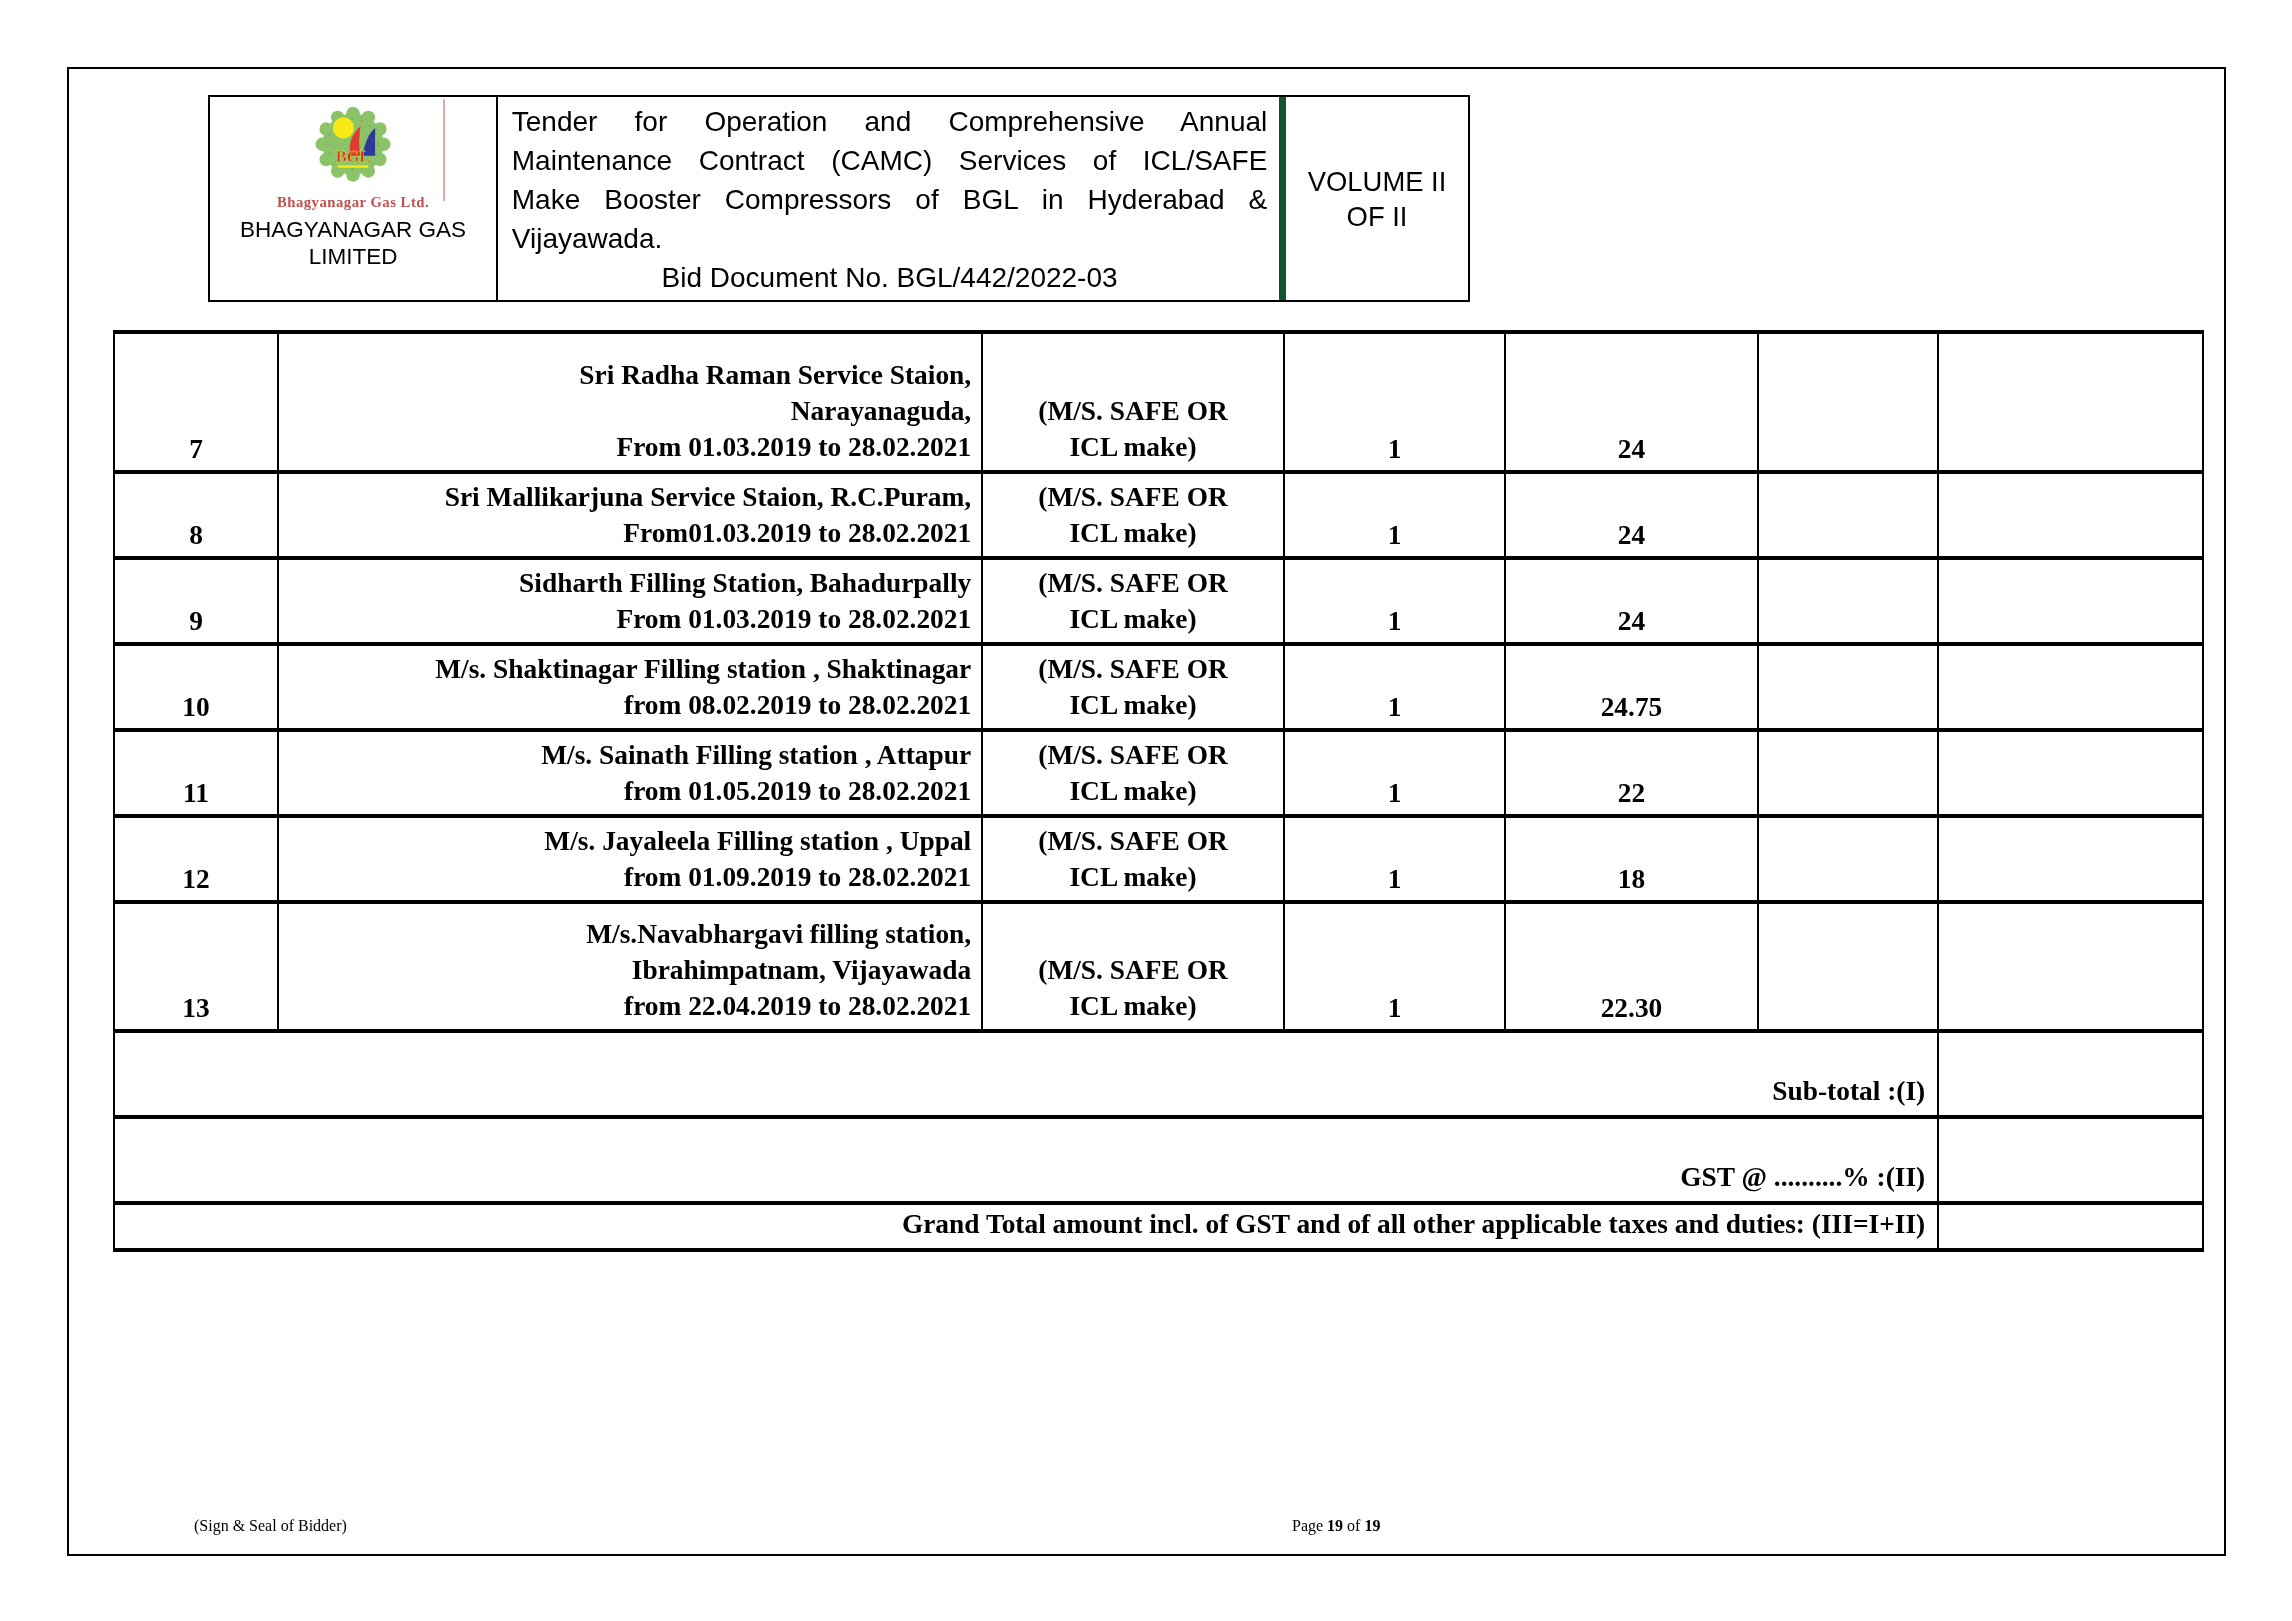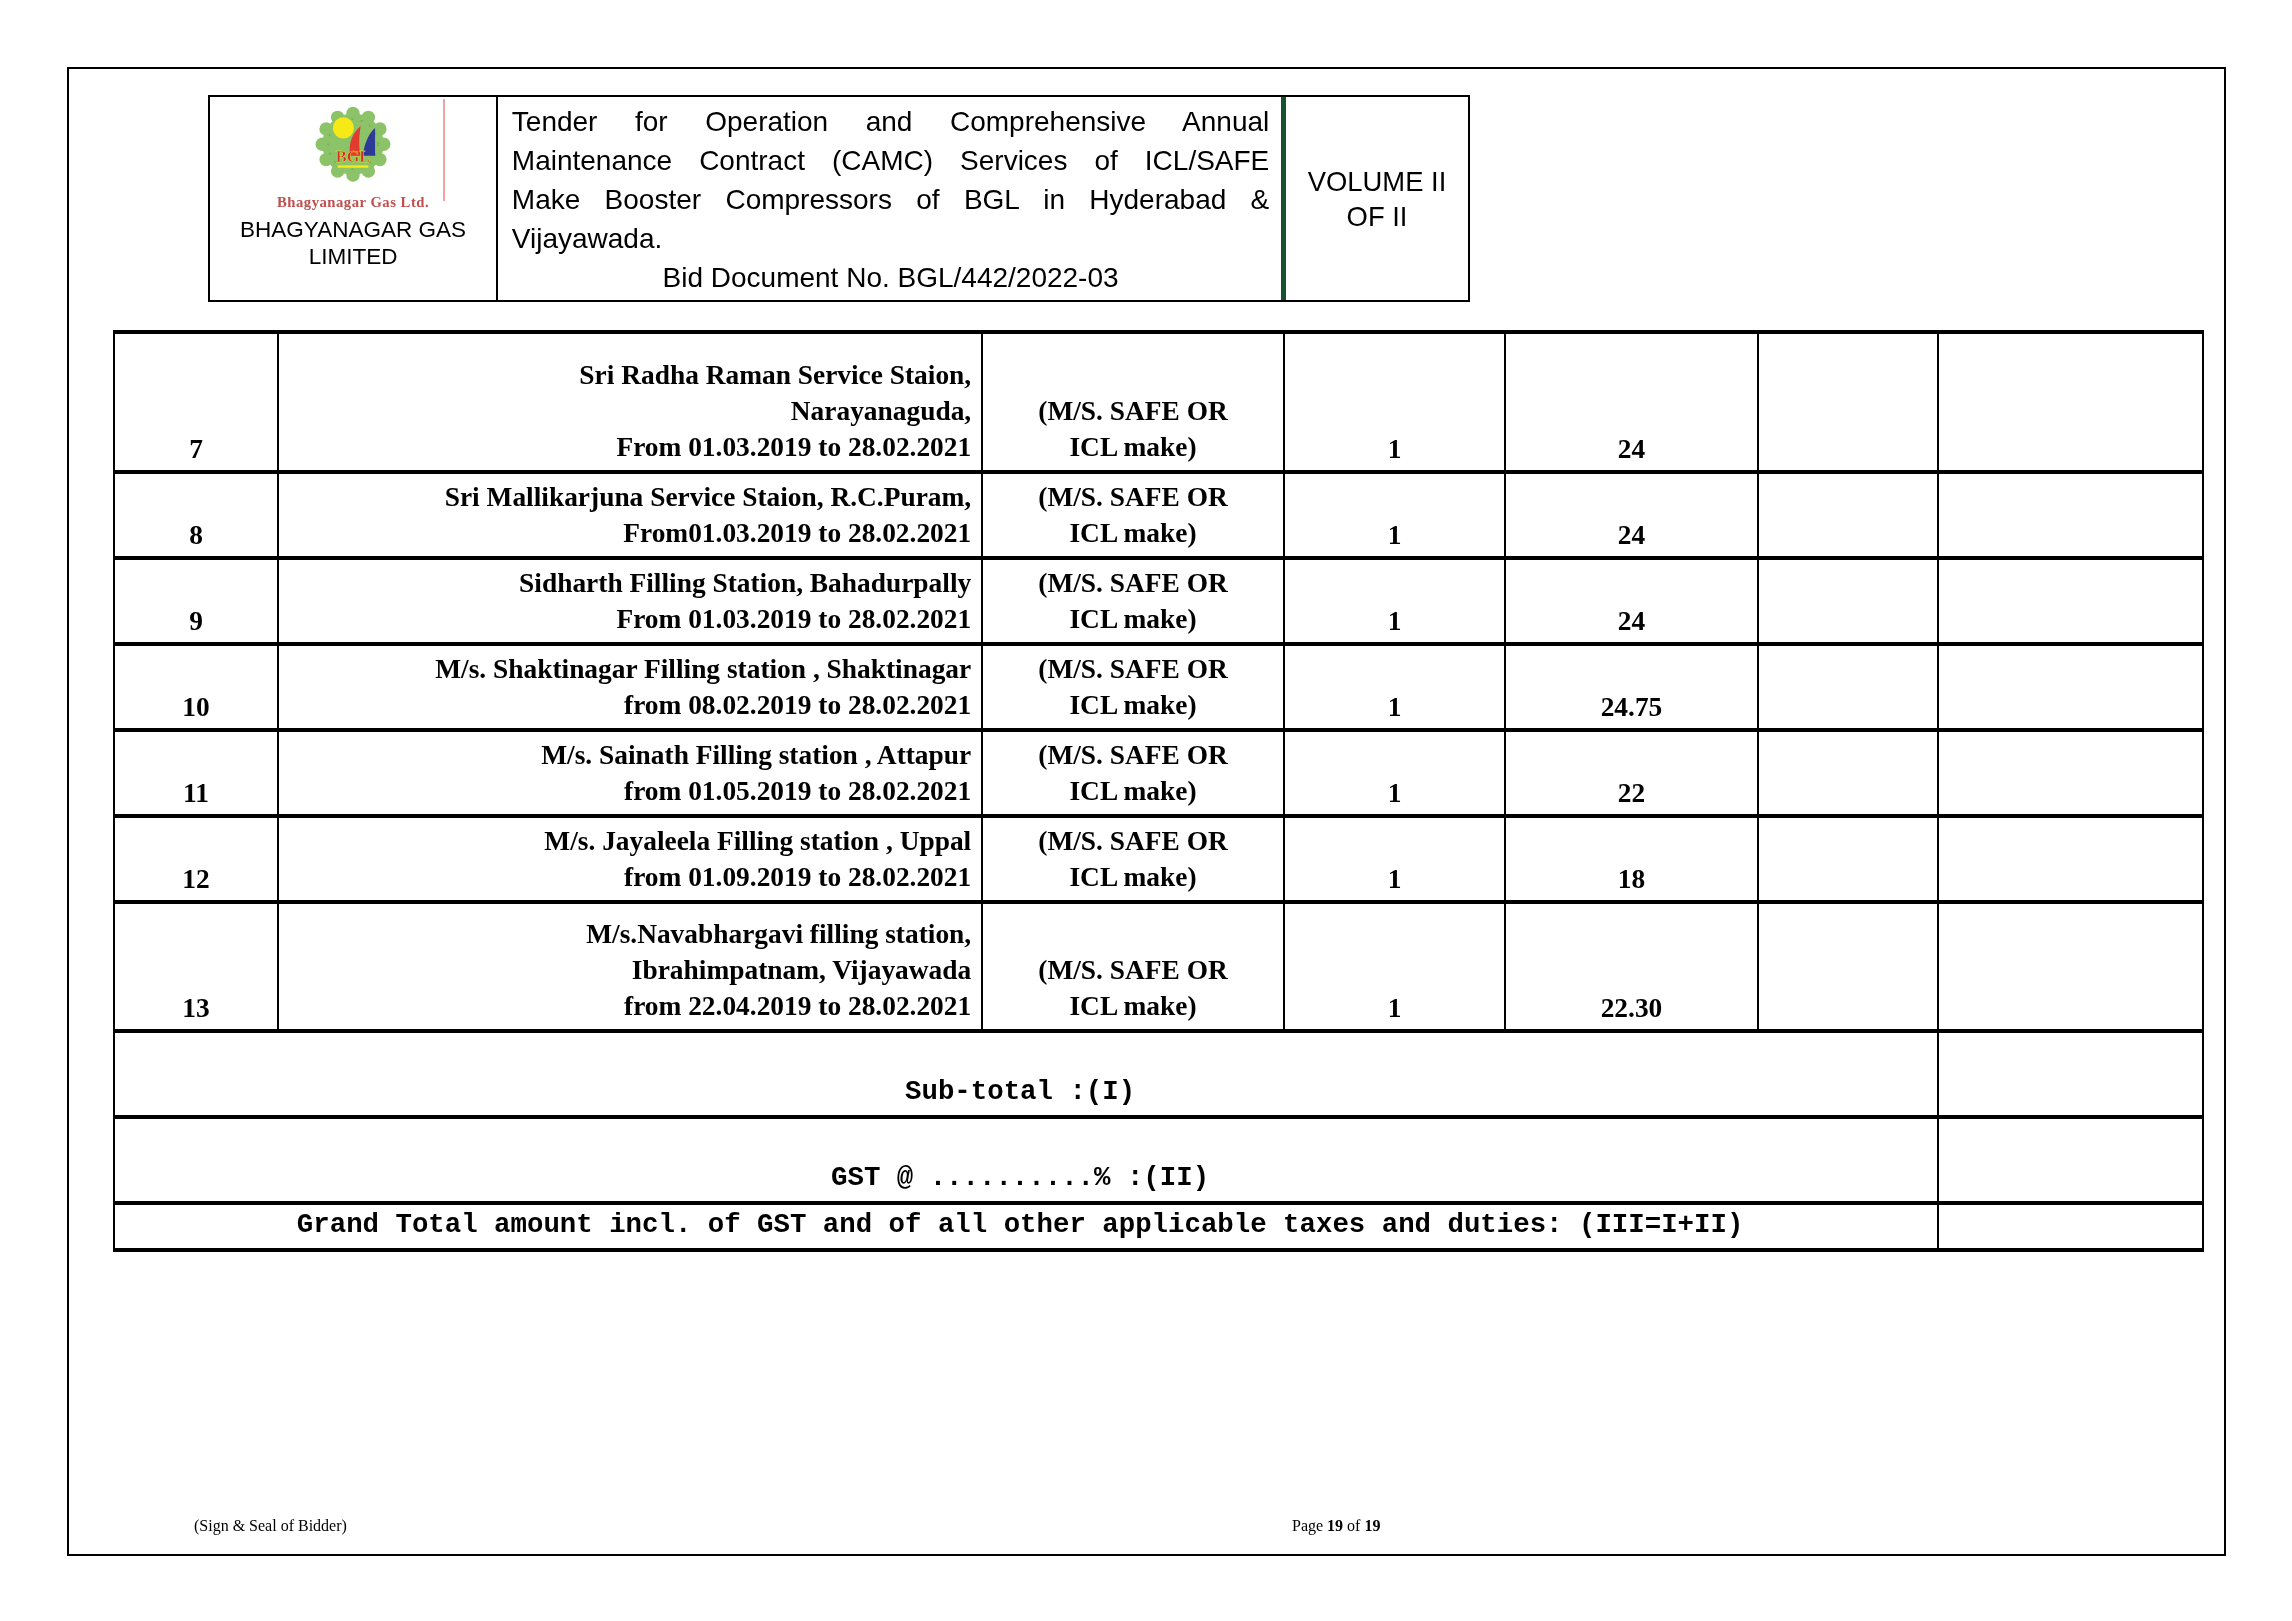--- a/index.html
+++ b/index.html
@@ -23,21 +23,21 @@
     display:flex; flex-direction:column; align-items:center; padding-top:4.9px;
   }
   .red-line { position:absolute; right:51px; top:2px; width:2px; height:102px; background:#f2a3a3; }
   .logo-svg { width:116px; height:96px; display:block; }
   .logo-sub { font:bold 14.7px "Liberation Serif", serif; color:#c0504d; margin-top:-3.9px; letter-spacing:0.5px; }
   .org-name {
     font-family:"Liberation Sans", sans-serif; font-size:22.5px; line-height:27.4px;
     text-align:center; white-space:pre-line; margin-top:4.9px;
   }
   .title-cell {
-    width:830px; border-right:5px solid #14532d; padding:4.9px 11.8px 0 13.7px;
+    width:830px; border-right:7px solid #14532d; padding:4.9px 11.8px 0 13.7px;
     font-family:"Liberation Sans", sans-serif; font-size:28px; line-height:39px;
   }
   .tl.just { text-align:justify; text-align-last:justify; }
   .bid { text-align:center; }
   .volume-cell {
     width:192px; display:flex; align-items:center; justify-content:center;
     text-align:center; font-family:"Liberation Sans", sans-serif;
     font-size:27.4px; line-height:35px; white-space:pre-line;
   }
 
@@ -53,21 +53,21 @@
   }
   #rows-body tr { height:86px; }
   #rows-body tr:nth-child(1) { height:140px; }
   #rows-body tr:nth-child(7) { height:129px; }
   .c-sl   { text-align:center; padding-bottom:4.9px; }
   .c-desc { text-align:right; padding:3.9px 9.8px 4.9px 13.7px; white-space:pre-line; line-height:36px; }
   .c-make { text-align:center; white-space:pre-line; line-height:36px; padding-bottom:4.9px; }
   .c-num  { text-align:center; padding-bottom:4.9px; }
   .subtotal-row, .gst-row { height:86px; }
   .grand-row { height:47px;margin-left:39px; }
-  .sum-label { text-align:center; padding:0 11.8px 7.8px 0;font-family:Liberation Mono, monospace; }
+  .sum-label { text-align:right; padding:0 11.8px 7.8px 0; }
   .grand-row .sum-label { vertical-align:middle; padding-bottom:4.9px; }
 
   
   .footer-sign { position:absolute; left:194px; top:1517px; font-size:16px; }
   .footer-page { position:absolute; left:1292px; top:1517px; font-size:16px; }
   .footer-page b { font-weight:bold; }
 </style>
 </head>
 <body>
 

